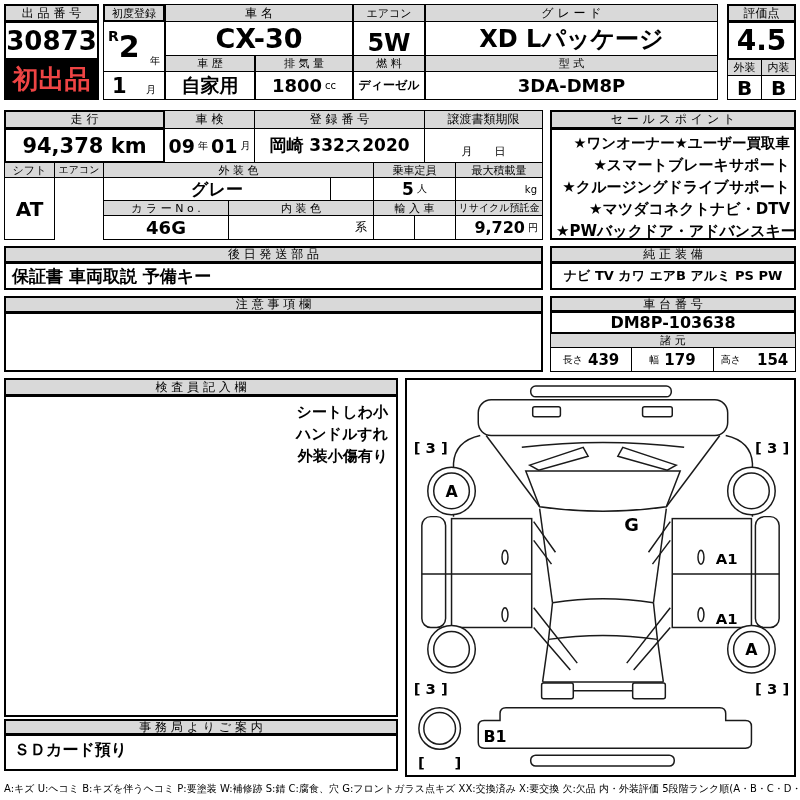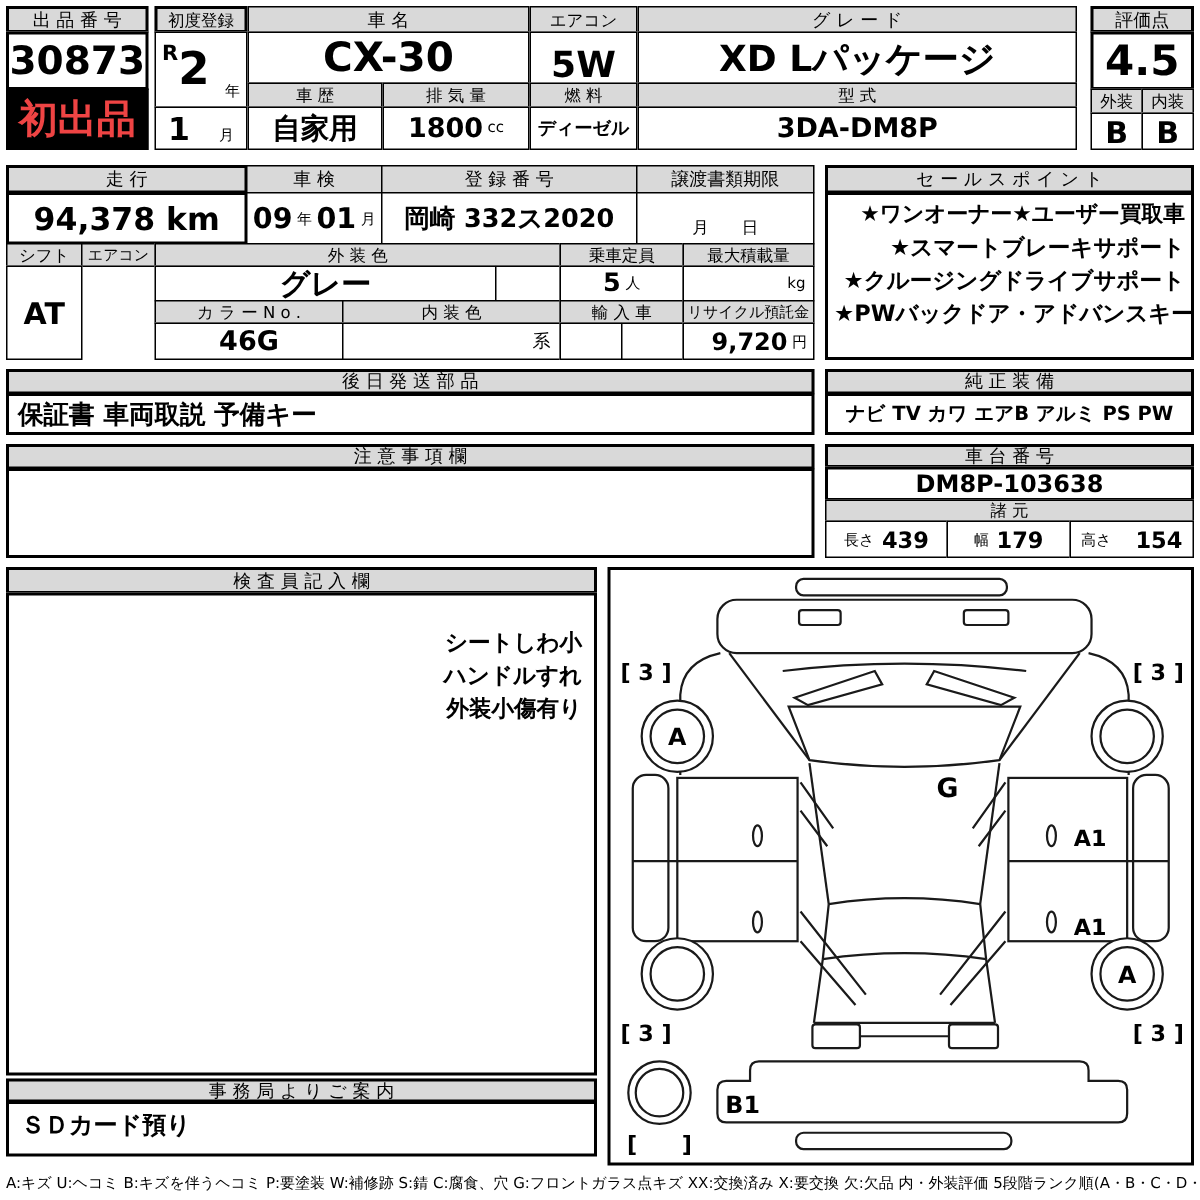--- a/index.html
+++ b/index.html
@@ -79,21 +79,21 @@
 <div class="c h" style="left:254px;top:110px;width:171px;height:19px">登 録 番 号</div>
 <div class="c v" style="left:254px;top:128px;width:171px;height:35px;font-size:17px">岡崎 332ス2020</div>
 <div class="c h" style="left:424px;top:110px;width:119px;height:19px;font-size:12px">譲渡書類期限</div>
 <div class="c bot" style="left:424px;top:128px;width:119px;height:35px;font-size:11px;padding-bottom:3px;background:#fff">月　　日</div>
 
 <div class="c h" style="left:4px;top:162px;width:51px;height:16px;font-size:11px">シフト</div>
 <div class="c h" style="left:54px;top:162px;width:50px;height:16px;font-size:10px">エアコン</div>
 <div class="c v" style="left:4px;top:177px;width:51px;height:63px;font-size:20px">AT</div>
 
 <div class="c h" style="left:103px;top:162px;width:271px;height:16px;font-size:11px">外 装 色</div>
-<div class="c v" style="left:103px;top:177px;width:228px;height:24px;font-size:20px">グレー</div>
+<div class="c v" style="left:103px;top:177px;width:228px;height:24px;font-size:17px">グレー</div>
 <div class="c v" style="left:330px;top:177px;width:44px;height:24px"></div>
 <div class="c h" style="left:373px;top:162px;width:83px;height:16px;font-size:11px">乗車定員</div>
 <div class="c v" style="left:373px;top:177px;width:83px;height:24px">
   <span style="font-size:17px">5</span>
   <span class="unit">人</span>
 </div>
 <div class="c h" style="left:455px;top:162px;width:88px;height:16px;font-size:11px">最大積載量</div>
 <div class="c v right" style="left:455px;top:177px;width:88px;height:24px;font-size:10px;font-weight:normal;padding-right:5px">kg</div>
 
 <div class="c h" style="left:103px;top:200px;width:126px;height:16px;font-size:11px">カ ラ ー N o .</div>
@@ -107,20 +107,21 @@
 <div class="c v right" style="left:455px;top:215px;width:88px;height:25px;padding-right:4px">
   <span style="font-size:16px">9,720</span>
   <span class="unit">円</span>
 </div>
 
 <div class="c h b2" style="left:550px;top:110px;width:246px;height:19px">セ ー ル ス ポ イ ン ト</div>
 <div class="c v b2 lines top left" style="left:550px;top:128px;width:246px;height:112px;padding:2px 4px">
   <div style="font-size:14.5px">★ワンオーナー★ユーザー買取車</div>
   <div>★スマートブレーキサポート</div>
   <div>★クルージングドライブサポート</div>
+  <div>★マツダコネクトナビ・DTV</div>
   <div>★PWバックドア・アドバンスキー</div>
 </div>
 
 <div class="c h b2" style="left:4px;top:246px;width:539px;height:17px">後 日 発 送 部 品</div>
 <div class="c v b2 left" style="left:4px;top:262px;width:539px;height:28px;font-size:17px;padding-left:6px">保証書 車両取説 予備キー</div>
 <div class="c h b2" style="left:550px;top:246px;width:246px;height:17px">純 正 装 備</div>
 <div class="c v b2" style="left:550px;top:262px;width:246px;height:28px;font-size:13px">ナビ TV カワ エアB アルミ PS PW</div>
 
 <div class="c h b2" style="left:4px;top:296px;width:539px;height:17px">注 意 事 項 欄</div>
 <div class="c v b2 left top" style="left:4px;top:312px;width:539px;height:60px;font-size:15px;padding:3px 6px"></div>
@@ -134,21 +135,21 @@
 <div class="c v" style="left:631px;top:347px;width:83px;height:25px">
   <span class="small" style="margin-right:5px">幅</span>
   <span style="font-size:15px">179</span>
 </div>
 <div class="c v" style="left:713px;top:347px;width:83px;height:25px">
   <span class="small" style="margin-right:16px">高さ</span>
   <span style="font-size:15px">154</span>
 </div>
 
 <div class="c h b2" style="left:4px;top:378px;width:394px;height:18px">検 査 員 記 入 欄</div>
-<div class="c v b2 lines top left" style="left:4px;top:395px;width:394px;height:322px;padding:20px 8px">
+<div class="c v b2 lines top left" style="left:4px;top:395px;width:394px;height:322px;padding:4px 8px">
   <div>シートしわ小</div>
   <div>ハンドルすれ</div>
   <div>外装小傷有り</div>
 </div>
 
 <div class="c h b2" style="left:4px;top:719px;width:394px;height:16px">事 務 局 よ り ご 案 内</div>
 <div class="c v b2 left top" style="left:4px;top:734px;width:394px;height:37px;font-size:16px;padding:4px 8px">ＳＤカード預り</div>
 
 <div class="c b2" style="left:405px;top:378px;width:391px;height:399px;background:#fff">
 <svg width="387" height="395" viewBox="0 0 391 399">

